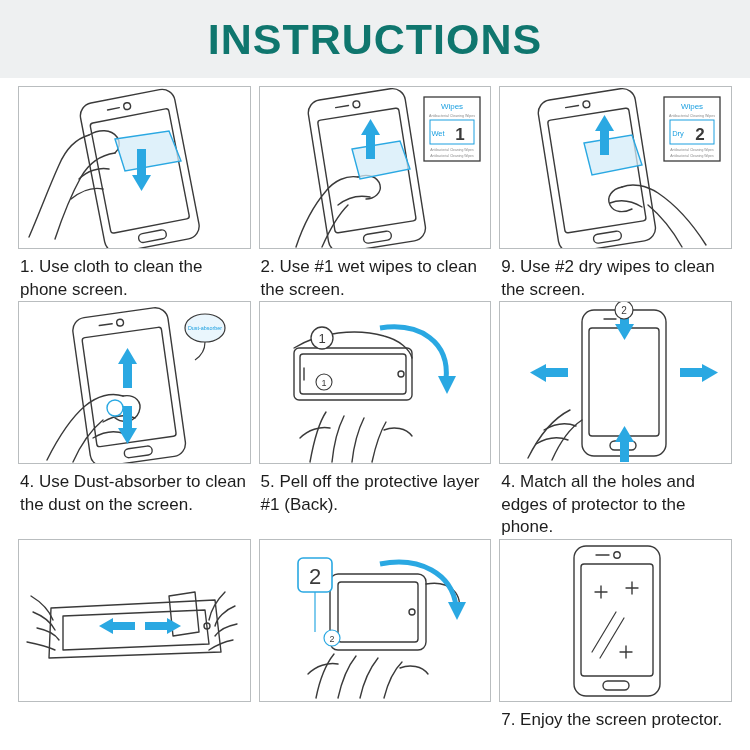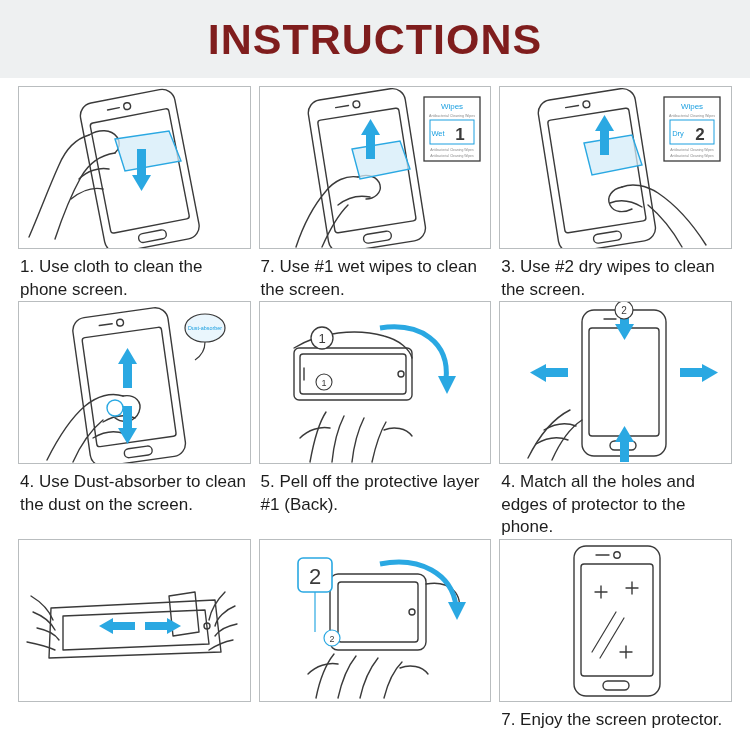--- a/index.html
+++ b/index.html
@@ -19,21 +19,21 @@
   
   .header {
     position:absolute; left:0; top:0; width:750px; height:78px;
     background:#eef0f1;
     display:flex; align-items:center; justify-content:center;
   }
   .header .title {
     font-size:43px;
     font-weight:bold;
     letter-spacing:1px;
-    color:#7f1d1d;
+    color:#0f766e;
     font-family:"Liberation Sans", sans-serif;
   }
   .grid {
     position:absolute; left:0; top:78px; width:750px; height:672px;
     background:#ffffff;
     padding:8px 14px 0 14px;
   }
   .row { display:flex; width:722px; }
   .cell { width:240.6px; padding:0 4px; }
   .panel {
@@ -147,21 +147,21 @@
               <text x="192" y="22" font-size="8" fill="#1b9fe0" text-anchor="middle" font-family="Liberation Sans, sans-serif">Wipes</text>
               <text x="192" y="30" font-size="3.6" fill="#8b8b8b" text-anchor="middle" font-family="Liberation Sans, sans-serif">Antibacterial Cleaning Wipes</text>
               <rect x="170" y="33" width="44" height="24" fill="#ffffff" stroke="#1b9fe0" stroke-width="1"></rect>
               <text x="178" y="49" font-size="7.5" fill="#1b9fe0" text-anchor="middle" font-family="Liberation Sans, sans-serif">Wet</text>
               <text x="200" y="53" font-size="17" fill="#3a3a3a" text-anchor="middle" font-family="Liberation Sans, sans-serif" font-weight="bold">1</text>
               <text x="192" y="64" font-size="3.4" fill="#8b8b8b" text-anchor="middle" font-family="Liberation Sans, sans-serif">Antibacterial Cleaning Wipes</text>
               <text x="192" y="70" font-size="3.4" fill="#8b8b8b" text-anchor="middle" font-family="Liberation Sans, sans-serif">Antibacterial Cleaning Wipes</text>
             </g>
           </svg>
         </div>
-        <div class="cap">7. Use #1 wet wipes to clean the screen.</div>
+        <div class="cap">2. Use #1 wet wipes to clean the screen.</div>
       </div>
 
       <div class="cell">
         <div class="panel">
           <svg width="231" height="161" viewBox="0 0 231 161">
             <g fill="none" stroke="#3a3a3a" stroke-width="1.4" stroke-linejoin="round" stroke-linecap="round">
               <g transform="rotate(-9 100 84)">
                 <rect x="48" y="6" width="98" height="154" rx="13"></rect>
                 <rect x="56" y="26" width="82" height="114" rx="3"></rect>
                 <circle cx="97" cy="16" r="3.4"></circle>
@@ -186,21 +186,21 @@
               <text x="192" y="22" font-size="8" fill="#1b9fe0" text-anchor="middle" font-family="Liberation Sans, sans-serif">Wipes</text>
               <text x="192" y="30" font-size="3.6" fill="#8b8b8b" text-anchor="middle" font-family="Liberation Sans, sans-serif">Antibacterial Cleaning Wipes</text>
               <rect x="170" y="33" width="44" height="24" fill="#ffffff" stroke="#1b9fe0" stroke-width="1"></rect>
               <text x="178" y="49" font-size="7.5" fill="#1b9fe0" text-anchor="middle" font-family="Liberation Sans, sans-serif">Dry</text>
               <text x="200" y="53" font-size="17" fill="#3a3a3a" text-anchor="middle" font-family="Liberation Sans, sans-serif" font-weight="bold">2</text>
               <text x="192" y="64" font-size="3.4" fill="#8b8b8b" text-anchor="middle" font-family="Liberation Sans, sans-serif">Antibacterial Cleaning Wipes</text>
               <text x="192" y="70" font-size="3.4" fill="#8b8b8b" text-anchor="middle" font-family="Liberation Sans, sans-serif">Antibacterial Cleaning Wipes</text>
             </g>
           </svg>
         </div>
-        <div class="cap">3. Use #2 dry wipes to clean the screen.</div>
+        <div class="cap">9. Use #2 dry wipes to clean the screen.</div>
       </div>
     </div>
 
     <div class="row r2">
 
       <div class="cell">
         <div class="panel">
           <svg width="231" height="161" viewBox="0 0 231 161">
             <g fill="none" stroke="#3a3a3a" stroke-width="1.4" stroke-linejoin="round" stroke-linecap="round">
               <g transform="rotate(-8 110 84)">

